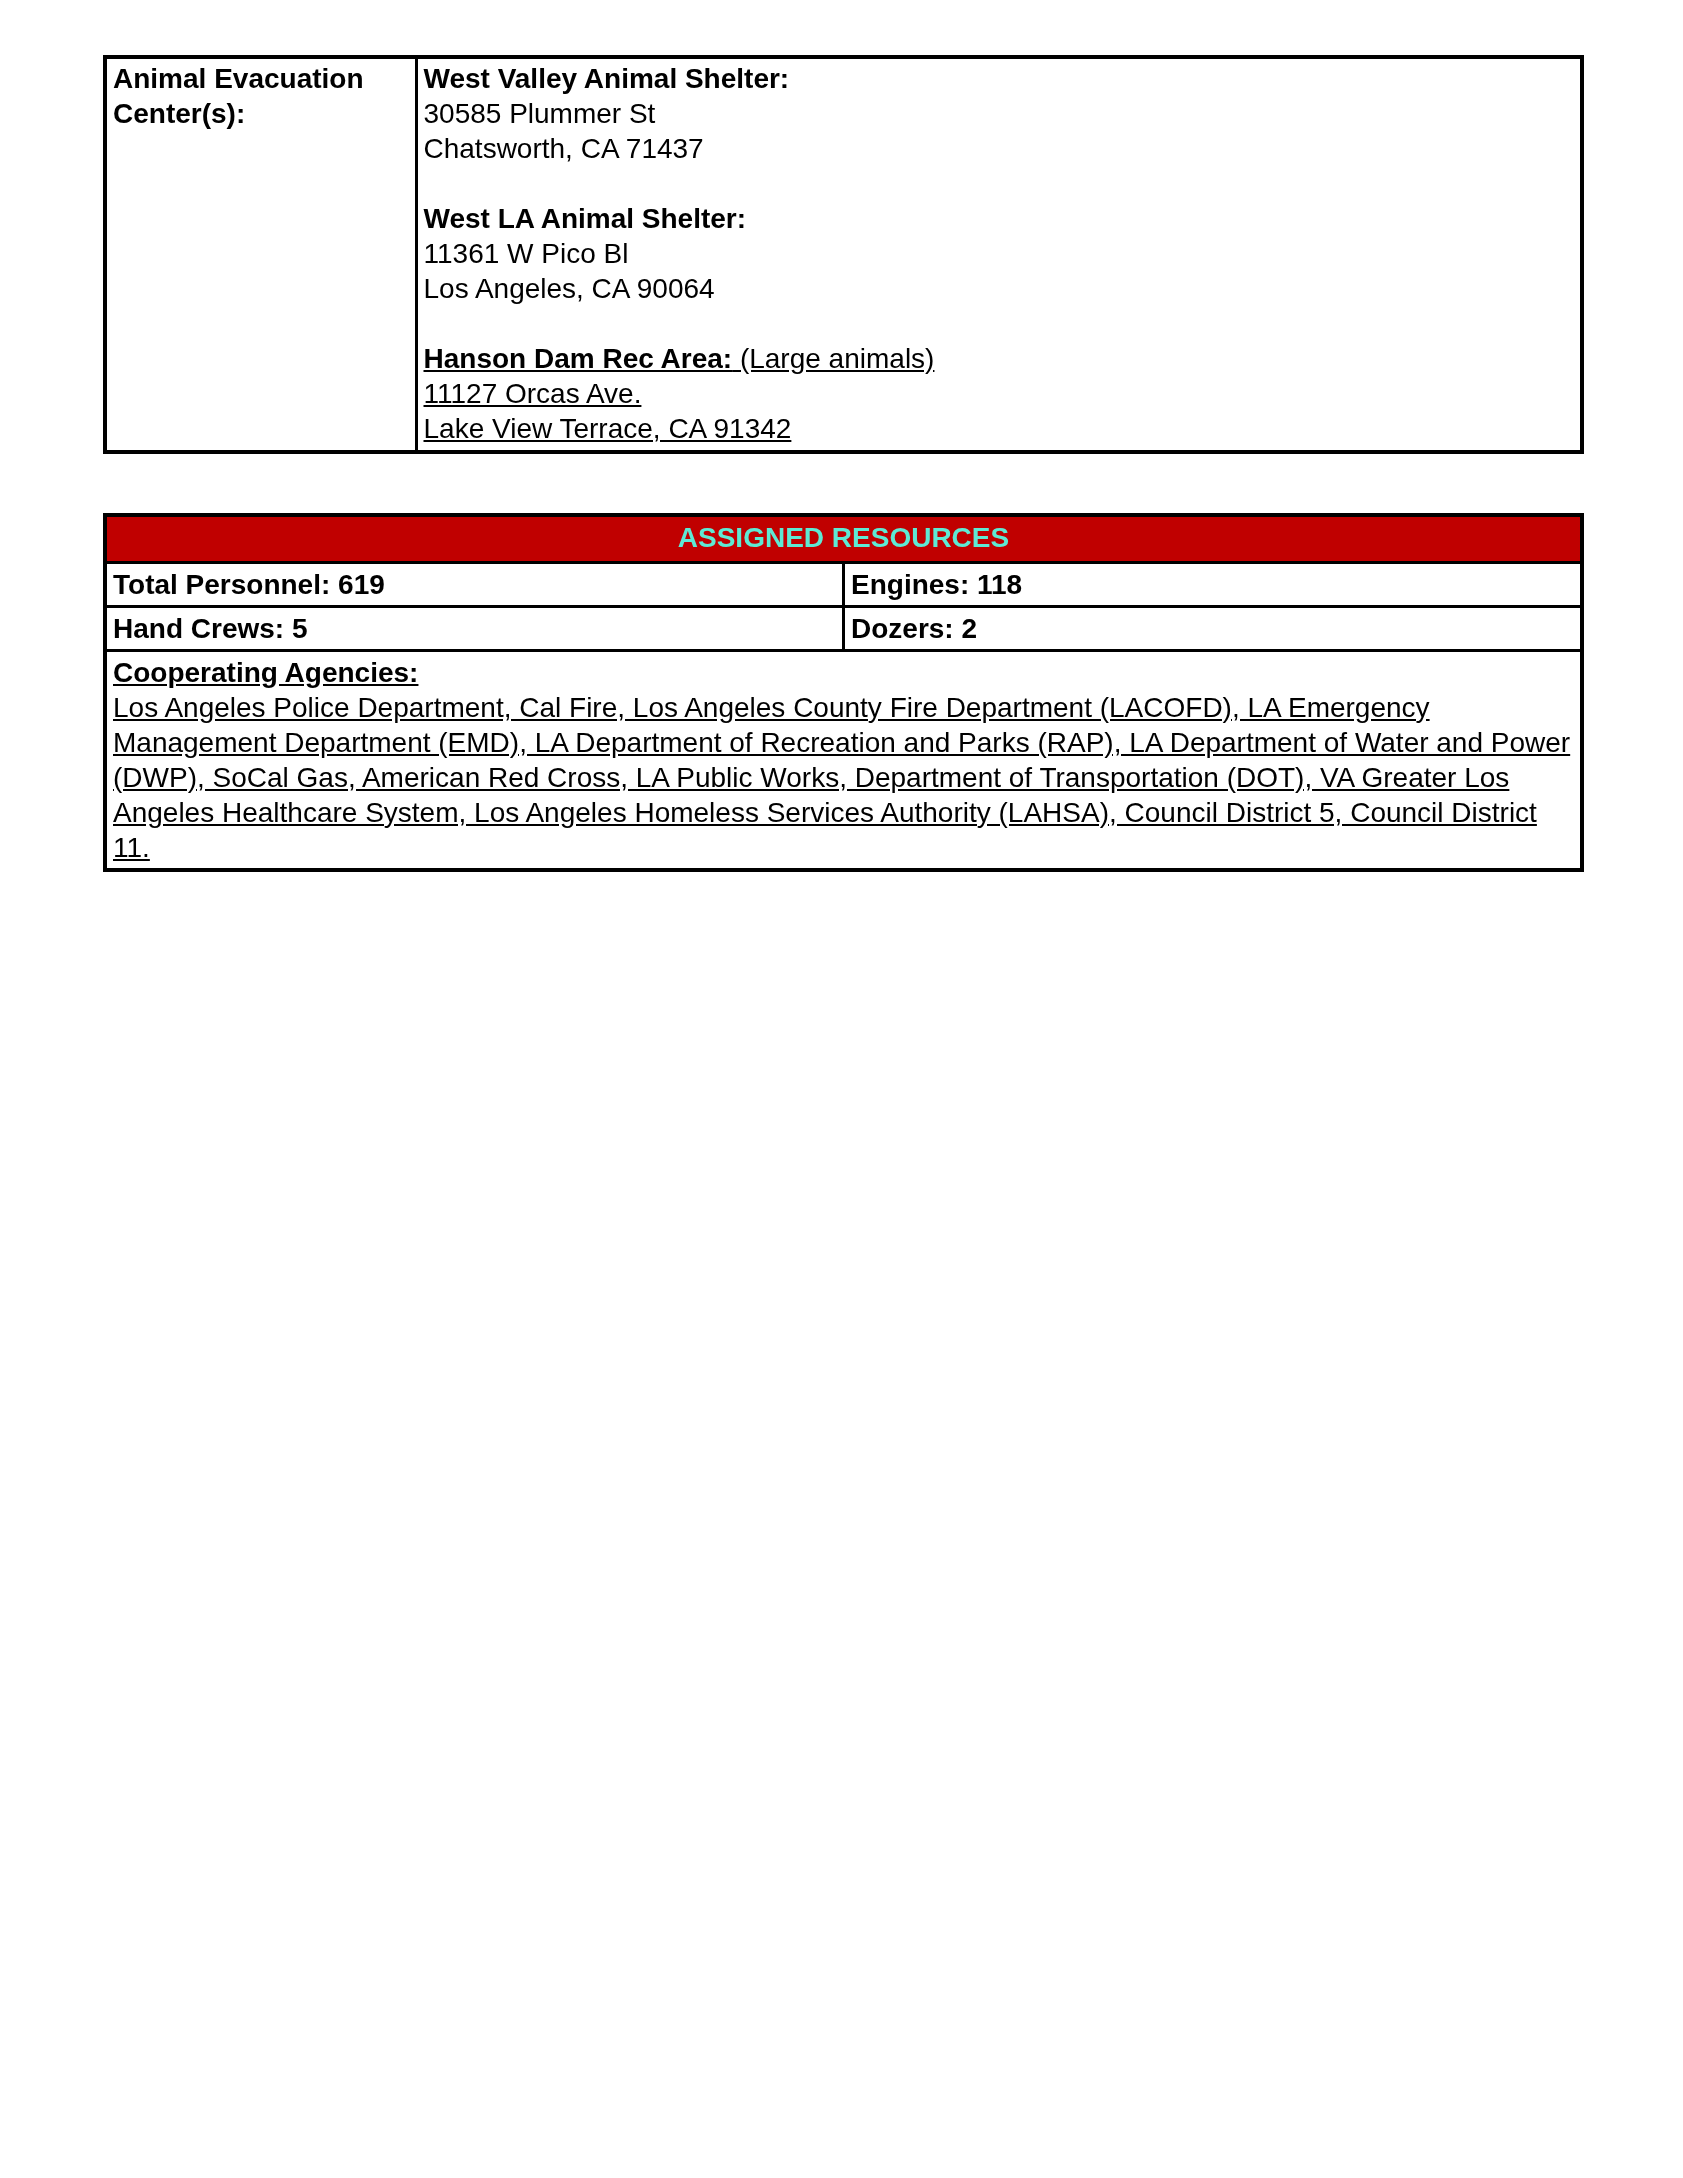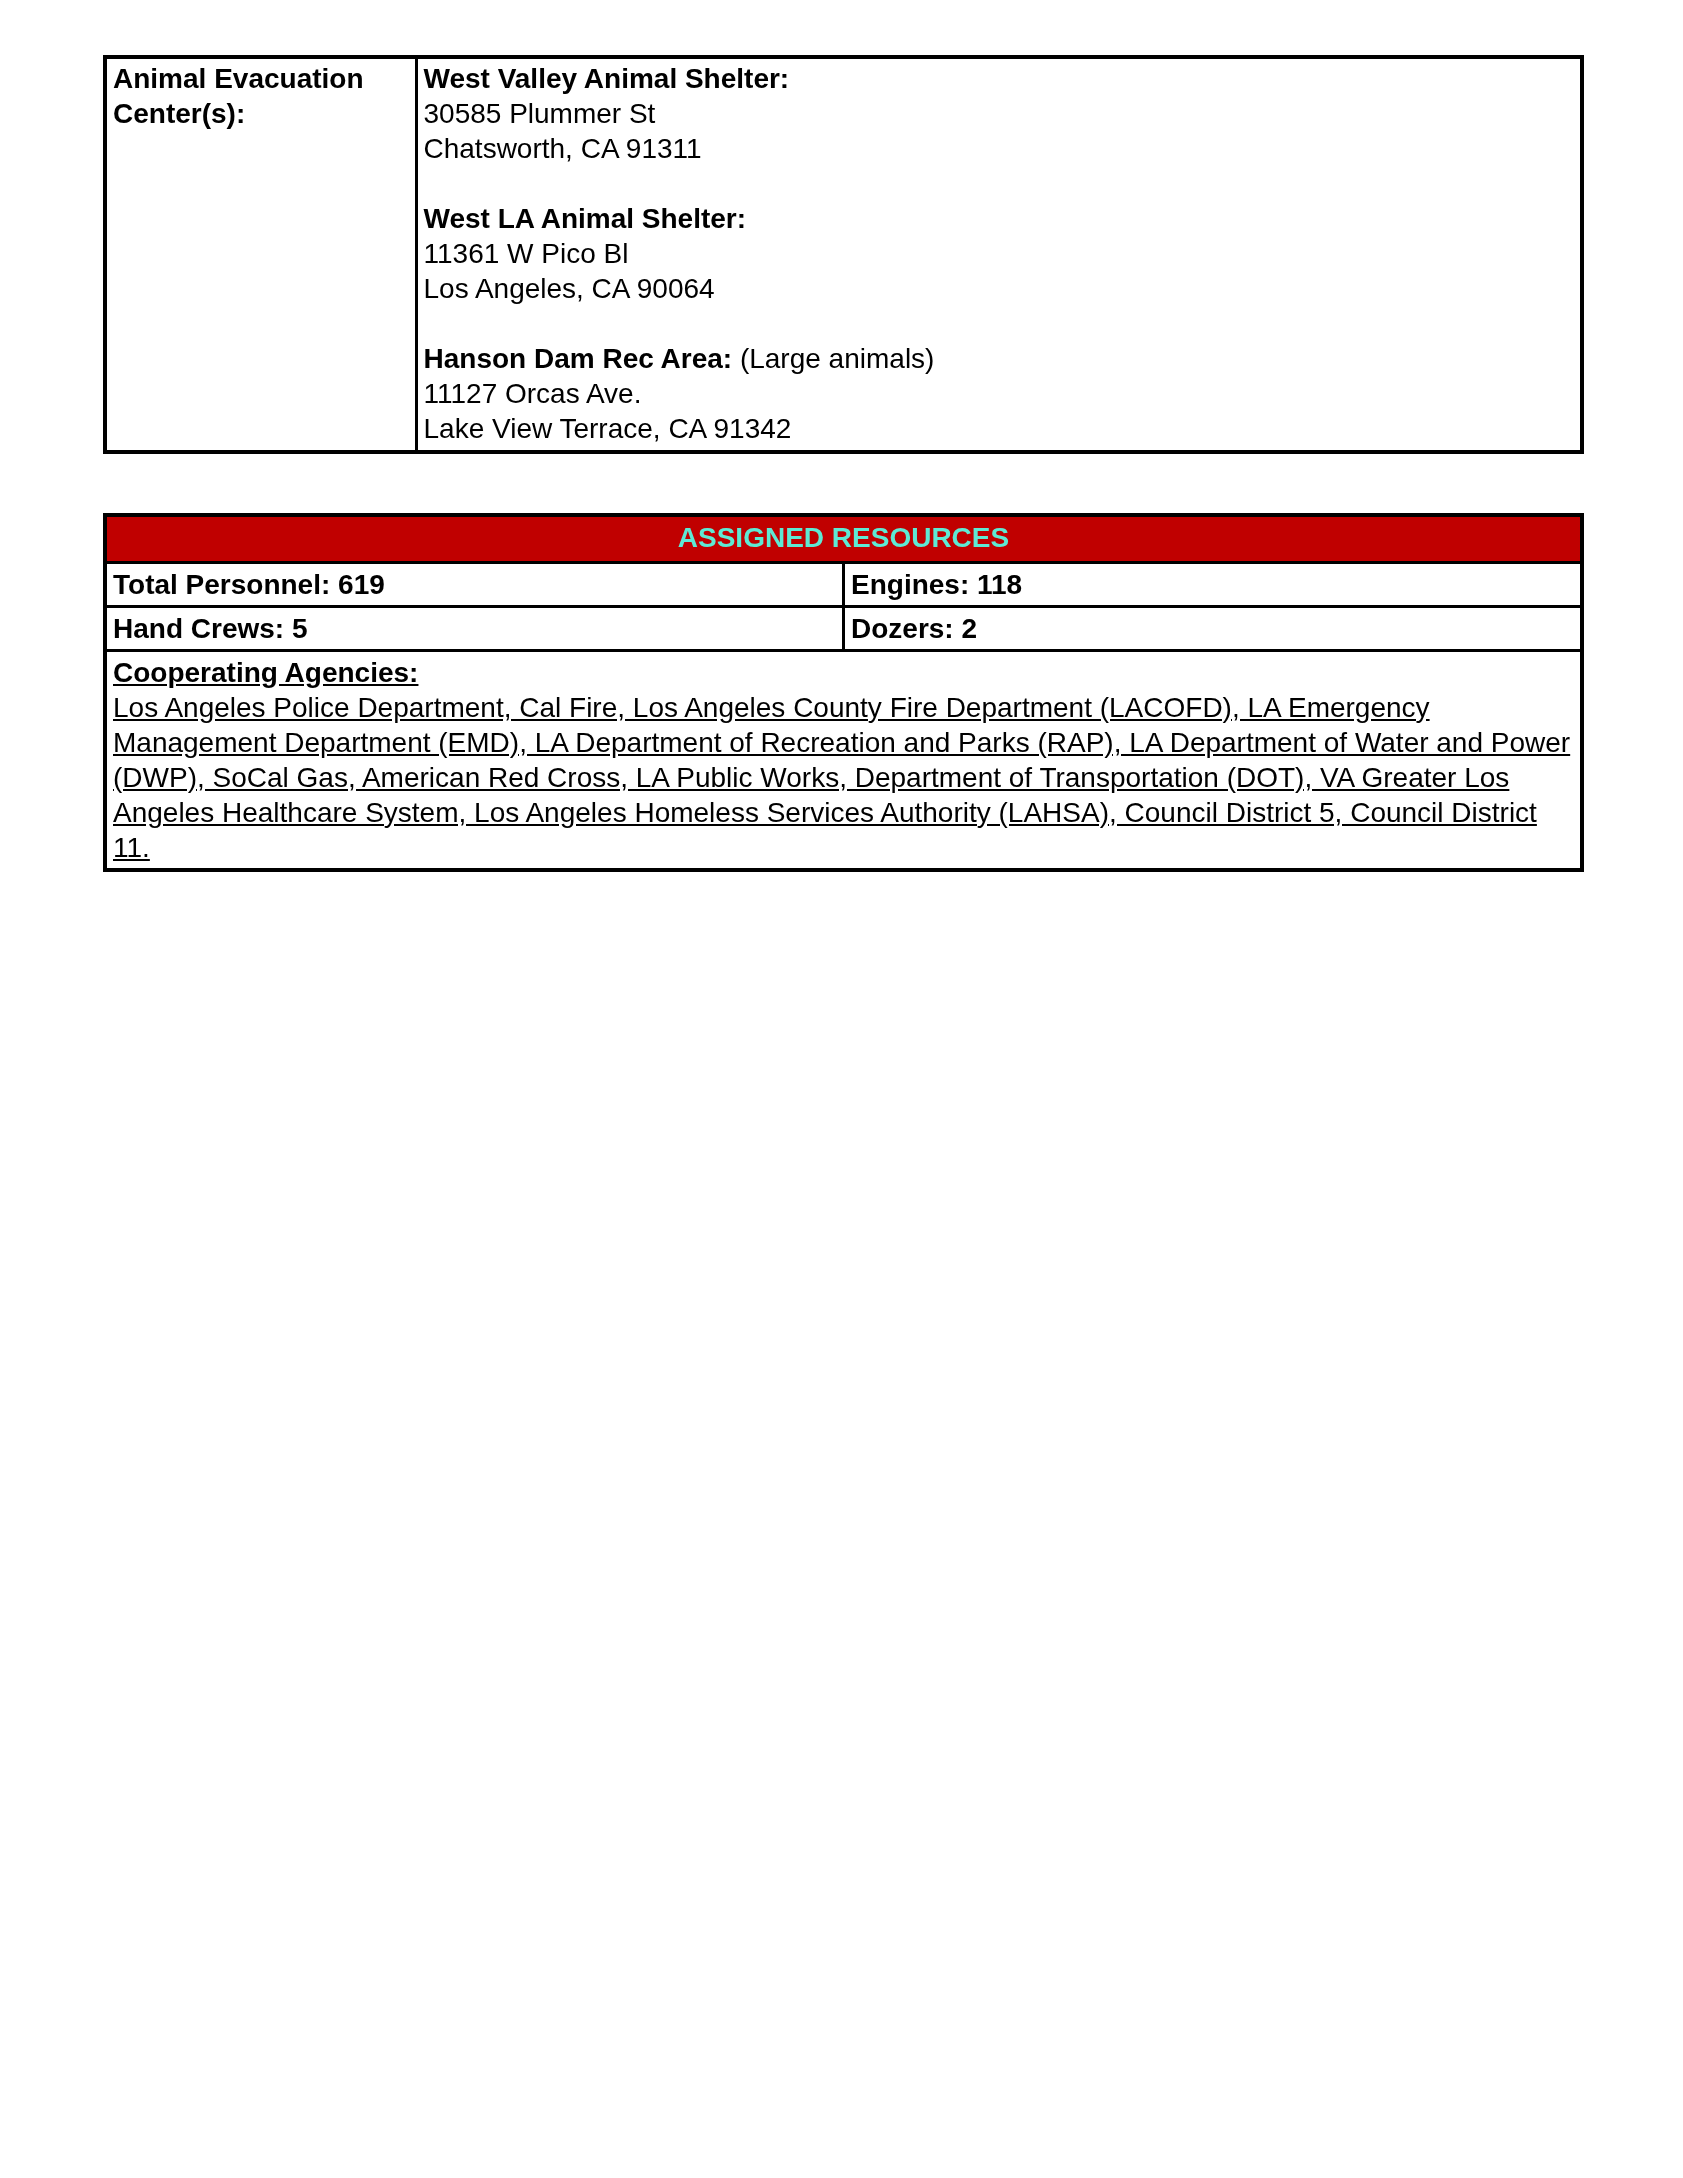--- a/index.html
+++ b/index.html
@@ -25,21 +25,21 @@
     width: 1481px;
     border: 4px solid #000000;
   }
   .evac-table td {
     border: 3px solid #000000;
     vertical-align: top;
     padding: 2px 6px;
   }
   .evac-label-cell { width: 311px; font-weight: bold; }
   .shelter { margin-bottom: 35px; }
-  .shelter:last-child { margin-bottom: 2px; }
+  .shelter:last-child { margin-bottom: 2px; text-decoration: underline; }
   .shelter-name { font-weight: bold; }
 
   
   .res-table {
     position: absolute;
     left: 103px;
     top: 513px;
     width: 1481px;
     border: 4px solid #000000;
   }
@@ -67,21 +67,21 @@
   <table class="evac-table">
     <tbody>
       <tr>
         <td class="evac-label-cell">
           <span>Animal Evacuation Center(s):</span>
         </td>
         <td>
           <div class="shelter">
             <div><span class="shelter-name">West Valley Animal Shelter:</span><span></span></div>
             <div>30585 Plummer St</div>
-            <div>Chatsworth, CA 91311</div>
+            <div>Chatsworth, CA 71437</div>
           </div>
           <div class="shelter">
             <div><span class="shelter-name">West LA Animal Shelter:</span><span></span></div>
             <div>11361 W Pico Bl</div>
             <div>Los Angeles, CA 90064</div>
           </div>
           <div class="shelter">
             <div><span class="shelter-name">Hanson Dam Rec Area:</span><span> (Large animals)</span></div>
             <div>11127 Orcas Ave.</div>
             <div>Lake View Terrace, CA 91342</div>

